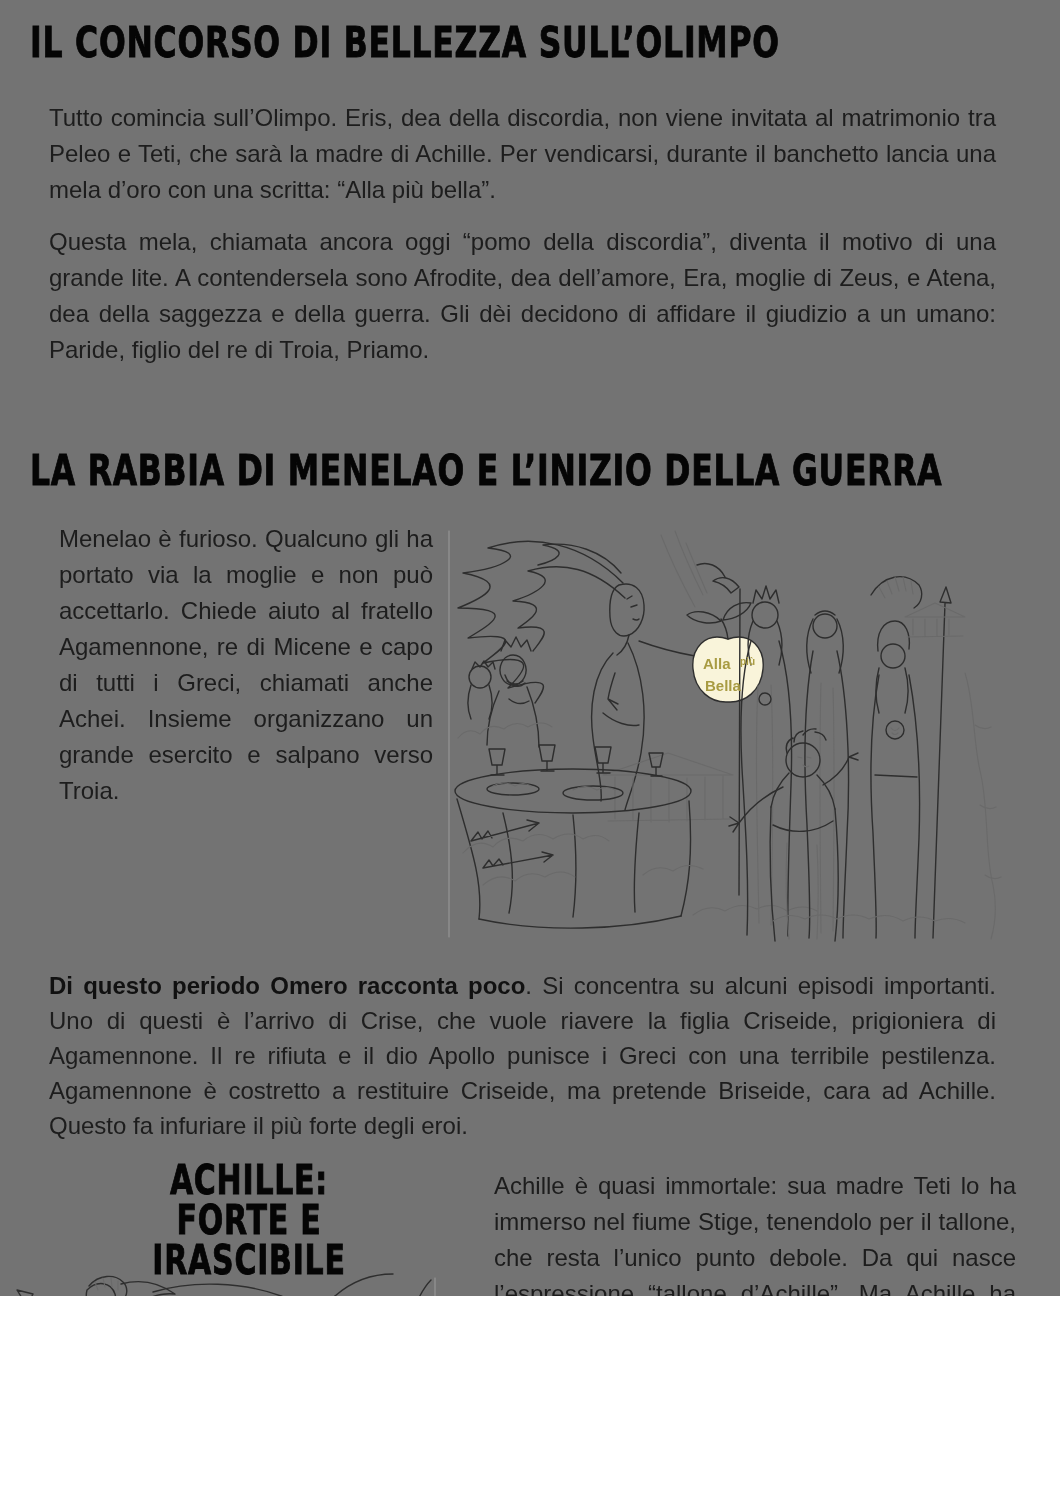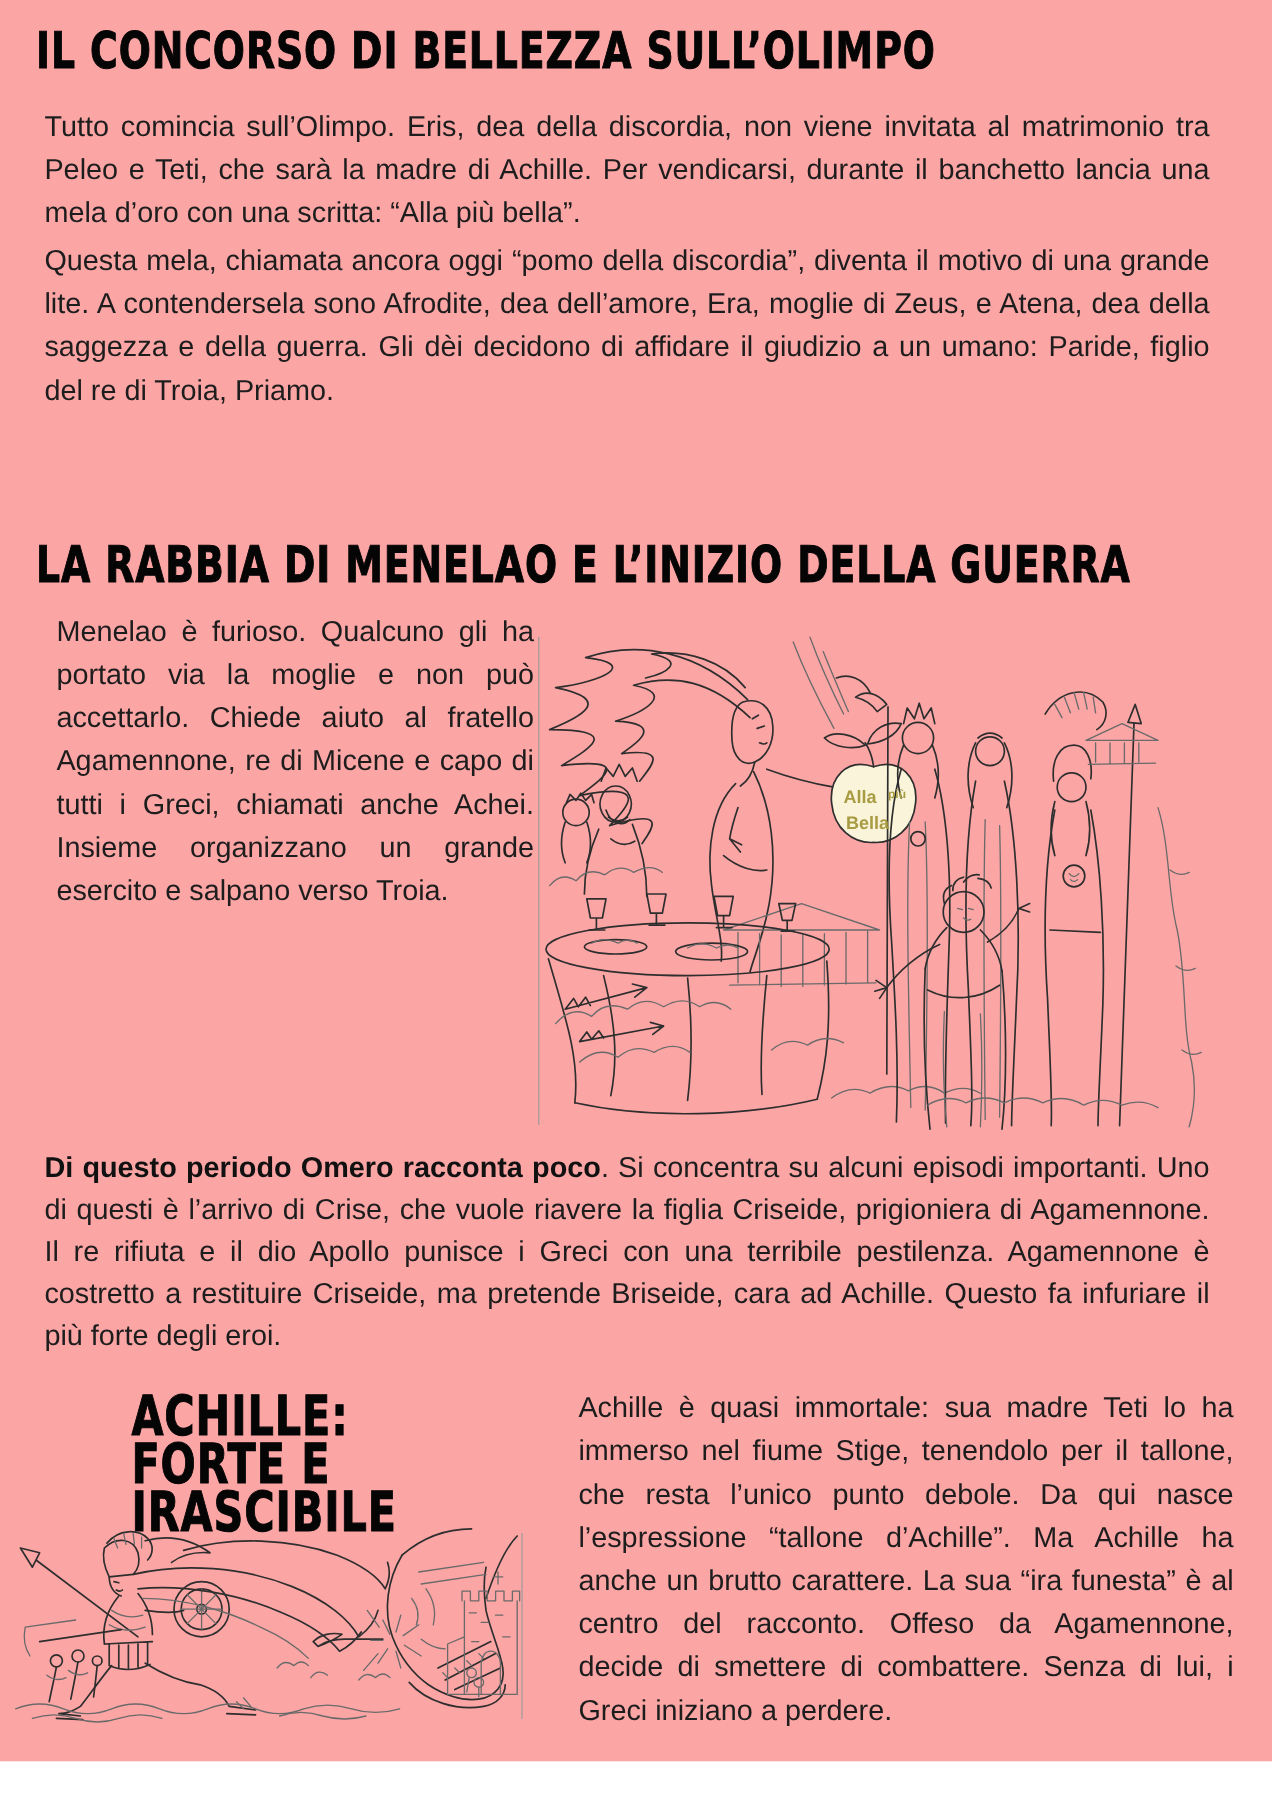--- a/index.html
+++ b/index.html
@@ -1,29 +1,29 @@
 <!DOCTYPE html>
 <html><head>
 <meta charset="utf-8">
 <style>
   html,body{margin:0;padding:0;background:#ffffff;}
-  .page{position:relative;width:1060px;height:1468px;background:#fca5a5;overflow:hidden;
+  .page{position:relative;width:1060px;height:1296px;background:#737373;overflow:hidden;
         font-family:"Liberation Sans",sans-serif;color:#1d1d1d;}
   
   .hd{position:absolute;font-family:"DejaVu Sans",sans-serif;font-weight:bold;color:#050505;
       white-space:nowrap;}
   .hd .ln{display:inline-block;transform:scaleX(.75);transform-origin:0 50%;
           -webkit-text-stroke:.9px #050505;letter-spacing:1px;}
   .t1{top:20px;left:30px;font-size:42px;line-height:46px;}
   .t2{top:448px;left:30px;font-size:42px;line-height:46px;}
-  .t3{top:1160px;left:63px;width:372px;font-size:46px;line-height:40px;text-align:left;white-space:normal;}
+  .t3{top:1160px;left:63px;width:372px;font-size:40px;line-height:40px;text-align:center;white-space:normal;}
   .t3 .ln{display:block;transform-origin:50% 50%;}
   
   .tx{position:absolute;}
-  .tx p{margin:4px;text-align:justify;font-size:24px;line-height:36px;}
+  .tx p{margin:16px;text-align:justify;font-size:24px;line-height:36px;}
   .s1{top:84px;left:33px;width:979px;}
   .s2l{top:505px;left:43px;width:406px;}
   .pafter{top:952px;left:33px;width:979px;}
   .pafter p{line-height:35px;}
   .s3r{top:1152px;left:478px;width:554px;}
   strong{font-weight:bold;color:#111;}
   
   .fig{position:absolute;}
   .fig1{left:443px;top:523px;text-decoration:underline;}
   .fig2{left:3px;top:1272px;}

